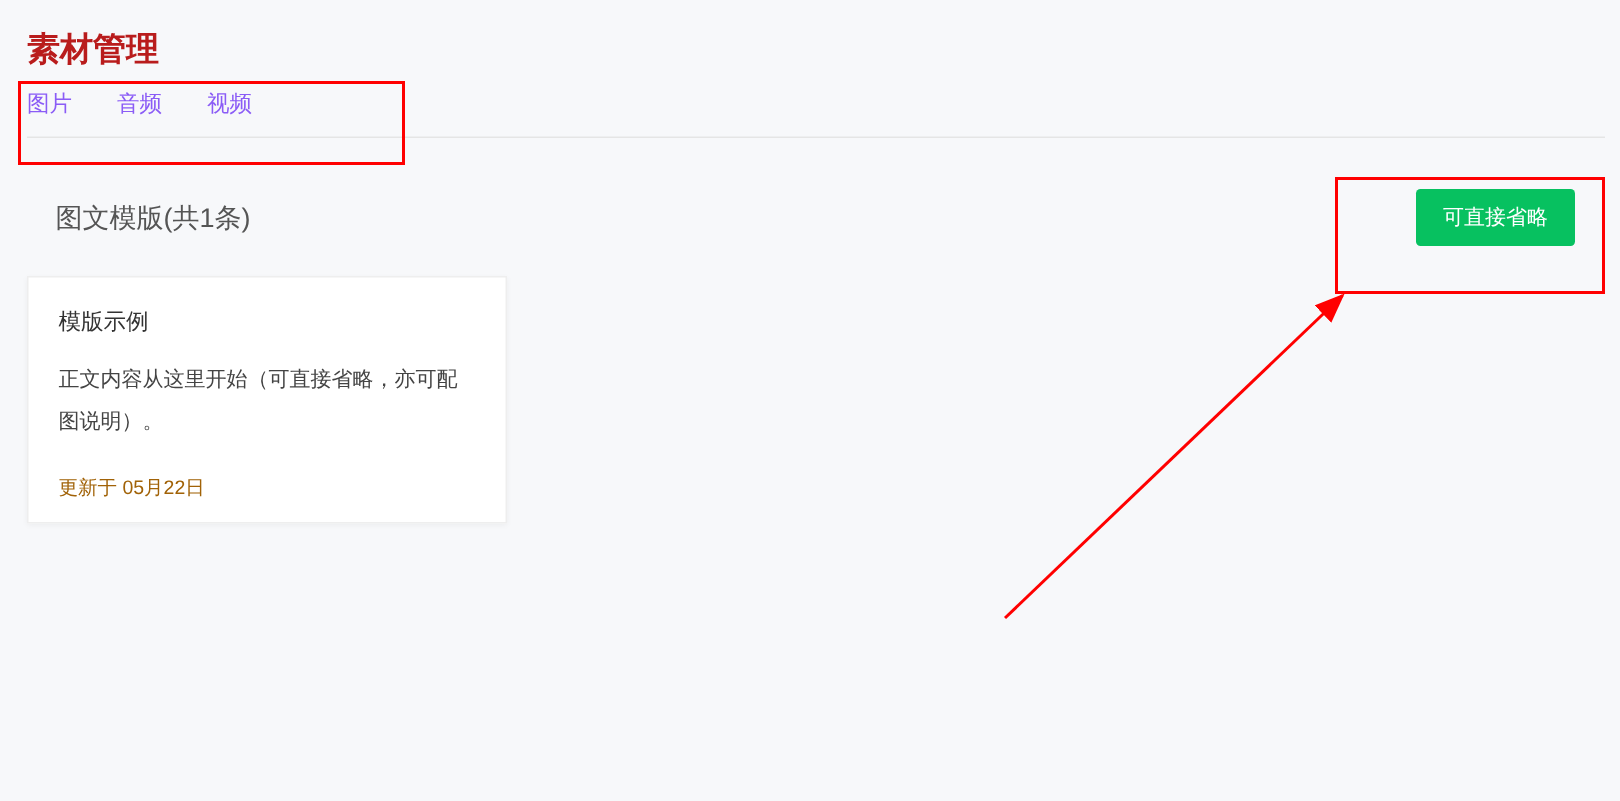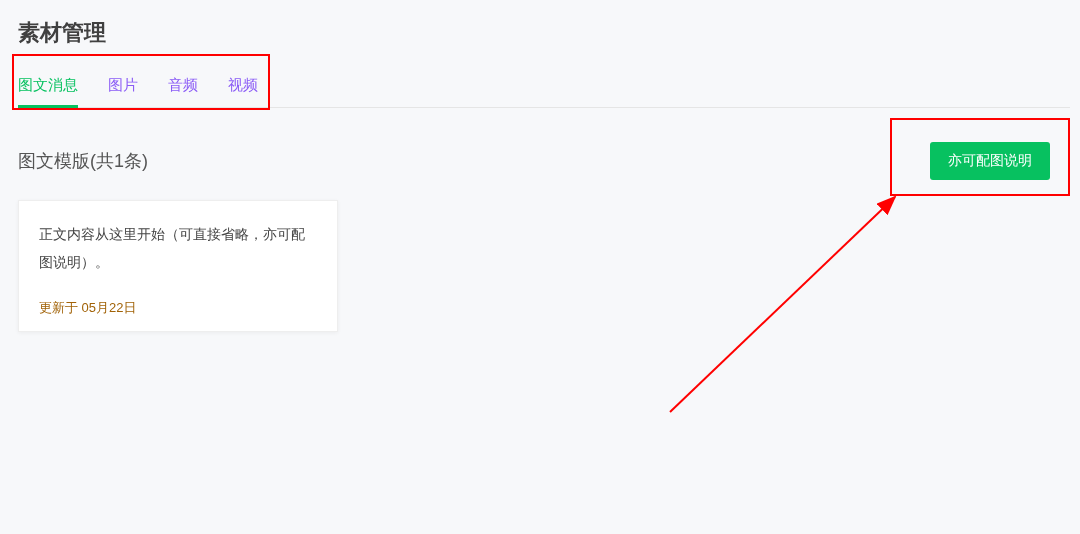--- a/index.html
+++ b/index.html
@@ -11,22 +11,22 @@
       height: 534px;
       position: relative;
       overflow: hidden;
     }
     .page {
       padding: 18px 10px 0 18px;
     }
     .page-title {
       font-size: 22px;
       font-weight: 600;
-      color: #404040;
-      margin-bottom: 20px;
+      color: #b91c1c;
+      margin-bottom: 4px;
     }
     .tabs-row {
       border-bottom: 1px solid #e5e5e5;
       display: flex;
       gap: 30px;
       padding-bottom: 0;
     }
     .tab {
       font-size: 15px;
       color: #8b5cf6;
@@ -48,20 +48,21 @@
       display: flex;
       justify-content: space-between;
       align-items: center;
       margin-top: 34px;
       margin-bottom: 20px;
       padding-right: 20px;
     }
     .section-title {
       font-size: 18px;
       color: #555;
+      margin-left: 19px;
     }
     .btn-primary {
       background: #07c160;
       color: #fff;
       border: none;
       font-size: 14px;
       padding: 10px 18px;
       border-radius: 3px;
       cursor: pointer;
     }
@@ -89,21 +90,20 @@
       color: #bbb;
       font-size: 18px;
       padding: 0 4px;
     }
     .body-text {
       font-size: 14px;
       color: #444;
       padding: 0 20px;
       line-height: 2;
       margin-bottom: 22px;
-      font-family: Liberation Serif, serif;
     }
     .card-meta {
       font-size: 13px;
       color: #a16207;
       padding: 0 20px;
     }
 
     
     .annotation-tabs {
       position: absolute;
@@ -132,32 +132,32 @@
       pointer-events: none;
     }
   </style>
 </head>
 <body>
 
 <div class="page">
   <h1 class="page-title">素材管理</h1>
 
   <div class="tabs-row">
-    <div class="tab active">图文消息</div>
     <div class="tab">图片</div>
     <div class="tab">音频</div>
     <div class="tab">视频</div>
   </div>
 
   <div class="section-header">
     <div class="section-title">图文模版(共1条)</div>
-    <button class="btn-primary">亦可配图说明</button>
+    <button class="btn-primary">可直接省略</button>
   </div>
 
   <div class="card">
+    <div class="card-title">模版示例</div>
     <div class="body-text">正文内容从这里开始（可直接省略，亦可配图说明）。</div>
     <div class="card-meta">更新于 05月22日</div>
   </div>
 </div>
 
 <div class="annotation-tabs"></div>
 <div class="annotation-button"></div>
 <svg class="arrow-svg" viewBox="0 0 260 240">
   <defs>
     <marker id="arrowhead" markerWidth="10" markerHeight="8" refX="9" refY="4" orient="auto">

